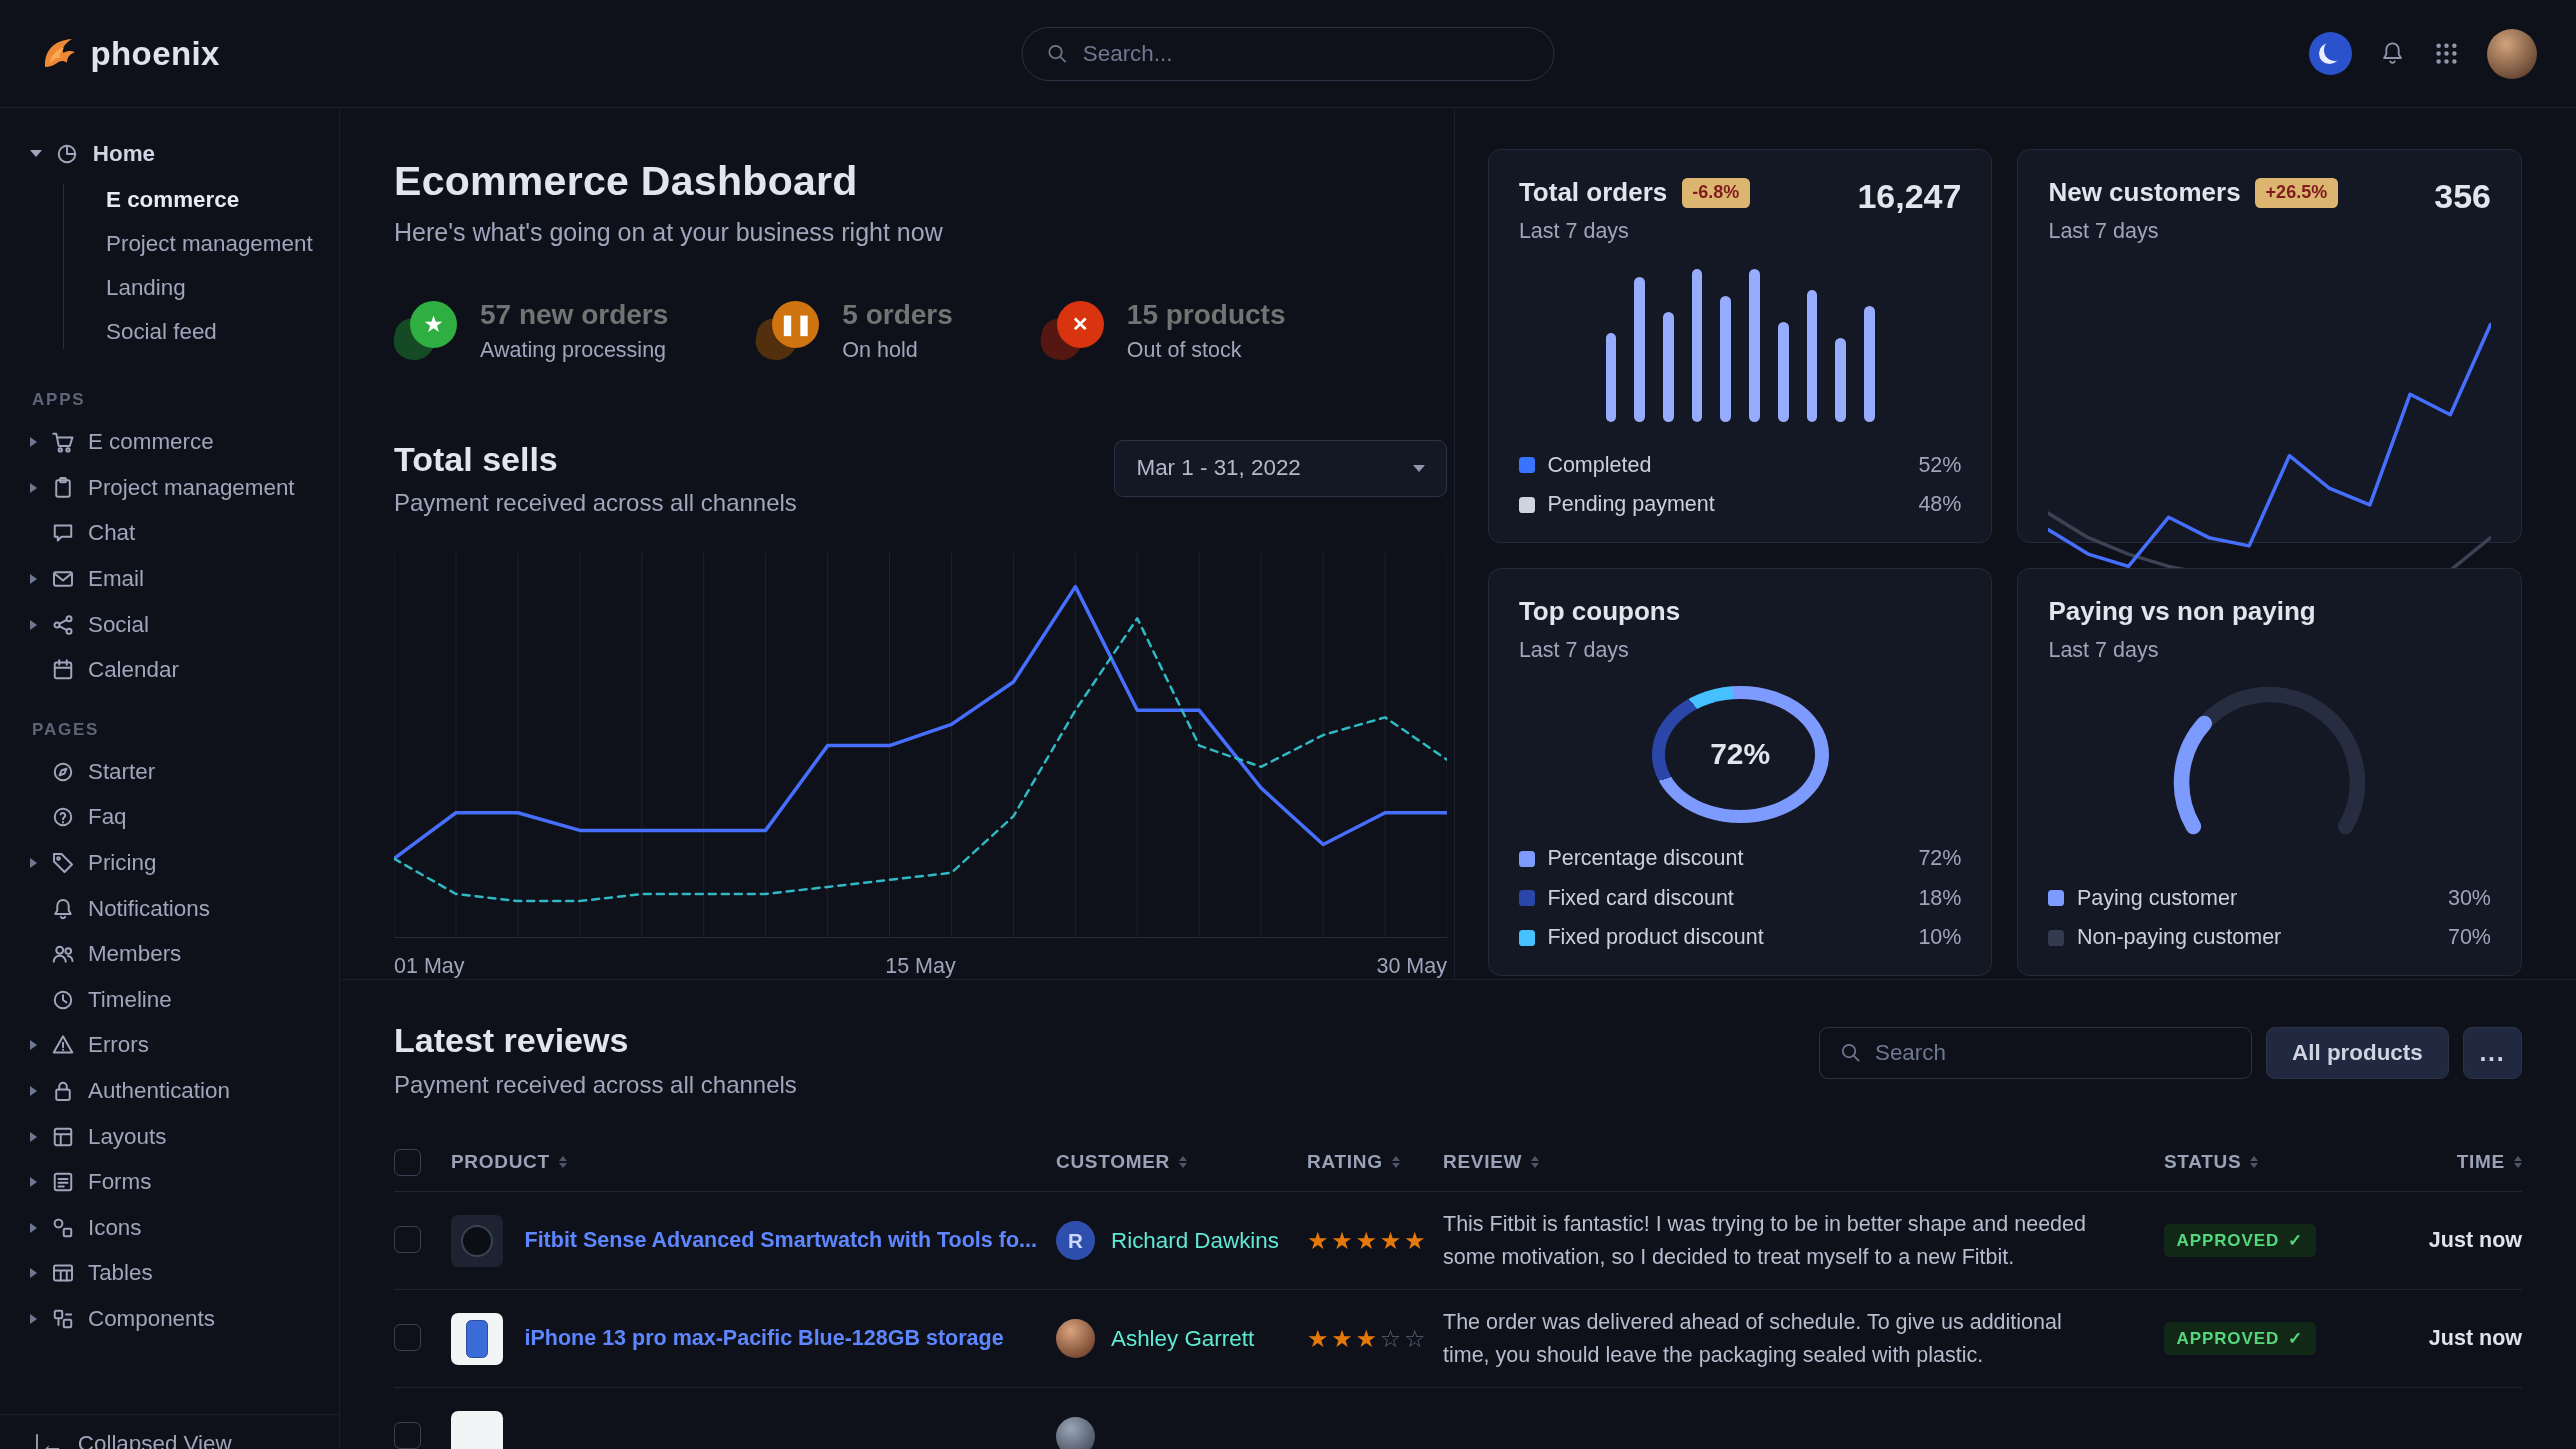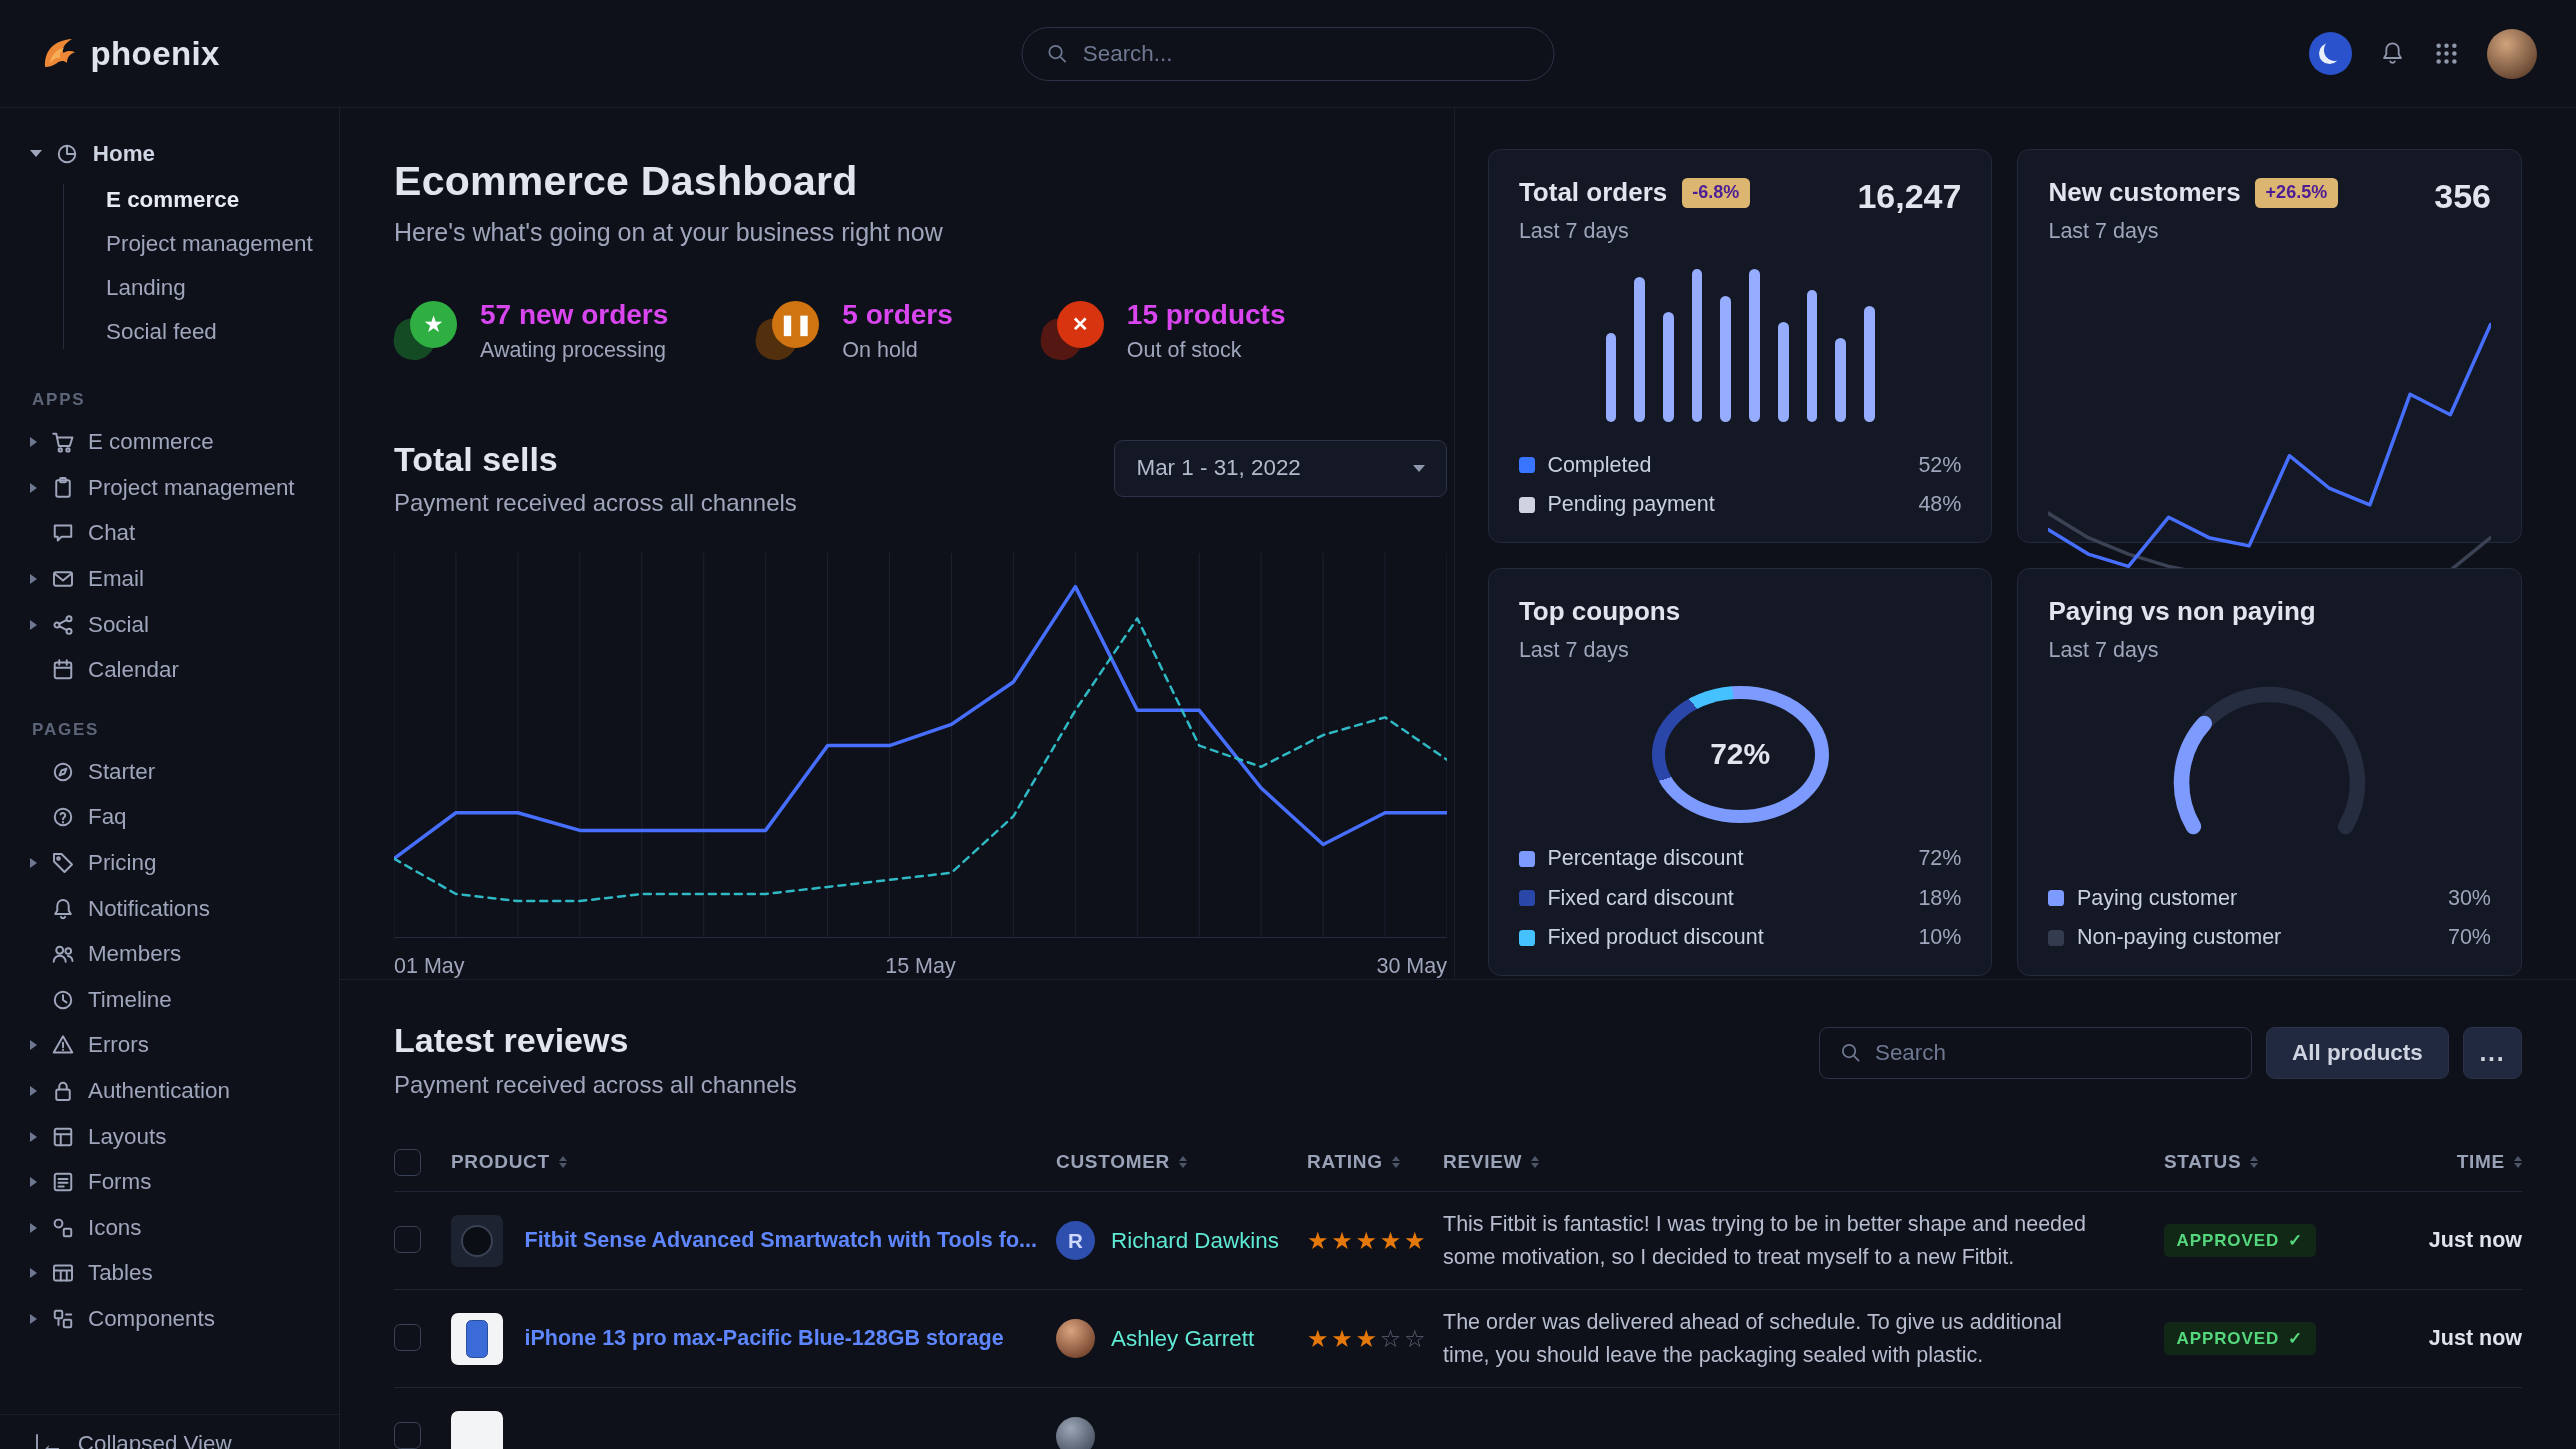--- a/index.html
+++ b/index.html
@@ -48,37 +48,37 @@
   .left-pane { width:1106px; flex:0 0 1106px; padding:50px 0 0 54px; }
   .v-div { width:0.9px; background:#1a1f2b; }
   .cards-pane { flex:1; padding:41px 54px 0 25px; }
   .page-title { font-size:41px; font-weight:bold; color:#e1e5ee; letter-spacing:0.3px; }
   .page-subtitle { font-size:25px; margin-top:12.5px; color:#9fa6bc; }
   .stats { display:flex; gap:88px; margin-top:52px; }
   .stat { display:flex; align-items:center; gap:23px; }
   .stat-icon { position:relative; width:63px; height:59px; flex:0 0 63px; }
   .stat-blob { position:absolute; left:0; bottom:0; width:41px; height:41px; border-radius:42% 50% 50% 45%; transform:rotate(12deg); opacity:.55; }
   .stat-circle { position:absolute; right:0; top:0; width:47px; height:47px; border-radius:50%; display:flex; align-items:center; justify-content:center; color:#fff; font-size:19.7px; font-weight:bold; }
-  .stat-value { font-size:28px; font-weight:bold; color:#d946ef; }
+  .stat-value { font-size:28px; font-weight:bold; color:#737373; }
   .stat-caption { font-size:21.5px; margin-top:7.2px; color:#9fa6bc; }
   .sells-head { display:flex; align-items:flex-start; margin-top:77px; width:1053px; }
   .h2 { font-size:34px; font-weight:bold; color:#e1e5ee; }
   .h2-sub { font-size:24px; margin-top:10.7px; color:#9fa6bc; }
   .date-select { margin-left:auto; width:333px; height:57px; border:0.9px solid #2c3347; border-radius:9px; display:flex; align-items:center; padding:0 21.5px; font-size:22.4px; color:#b3bacc; cursor:pointer; background:#141824; }
   .date-select .caret-down { margin-left:auto; border-top-color:#8f97ad; }
   .sells-chart { width:1053px; height:385px; margin-top:36px; border-bottom:0.9px solid #242b3c; }
   .sells-chart svg { width:100%; height:100%; }
   .x-labels { width:1053px; display:flex; justify-content:space-between; font-size:21.5px; color:#9fa6bc; margin-top:16px; }
   
   .cards-grid { display:grid; grid-template-columns:1fr 1fr; grid-template-rows:394px 408px; gap:25px; }
   .card { background:#141824; border:0.9px solid #232a3b; border-radius:12.5px; padding:27px 30px 25px; display:flex; flex-direction:column; }
   .card-top { display:flex; align-items:flex-start; }
   .card-title-row { display:flex; align-items:center; gap:14.3px; }
   .card-title { font-size:26px; font-weight:bold; color:#e1e5ee; }
-  .badge-soft { background:#dcb671; color:#4c1d95; font-size:18px; font-weight:bold; padding:4.5px 10.7px; border-radius:5.4px; }
+  .badge-soft { background:#dcb671; color:#7f1d1d; font-size:18px; font-weight:bold; padding:4.5px 10.7px; border-radius:5.4px; }
   .card-period { font-size:21.5px; color:#9fa6bc; margin-top:10.7px; }
   .card-value { margin-left:auto; font-size:34px; font-weight:bold; color:#e1e5ee; }
   .bars { margin:auto; height:161px; display:flex; gap:18px; align-items:flex-end; }
   .bar { width:10.7px; border-radius:7.2px; }
   .legend-row { display:flex; align-items:center; gap:12.5px; margin-top:14.3px; font-size:21.5px; }
   .legend-sq { width:16px; height:16px; border-radius:3.6px; flex:0 0 16px; }
   .legend-val { margin-left:auto; color:#9fa6bc; }
   .legend-label { color:#cbd0dd; }
   .nc-chart { flex:1; margin-top:21.5px; }
   .nc-chart svg { width:100%; height:100%; }

